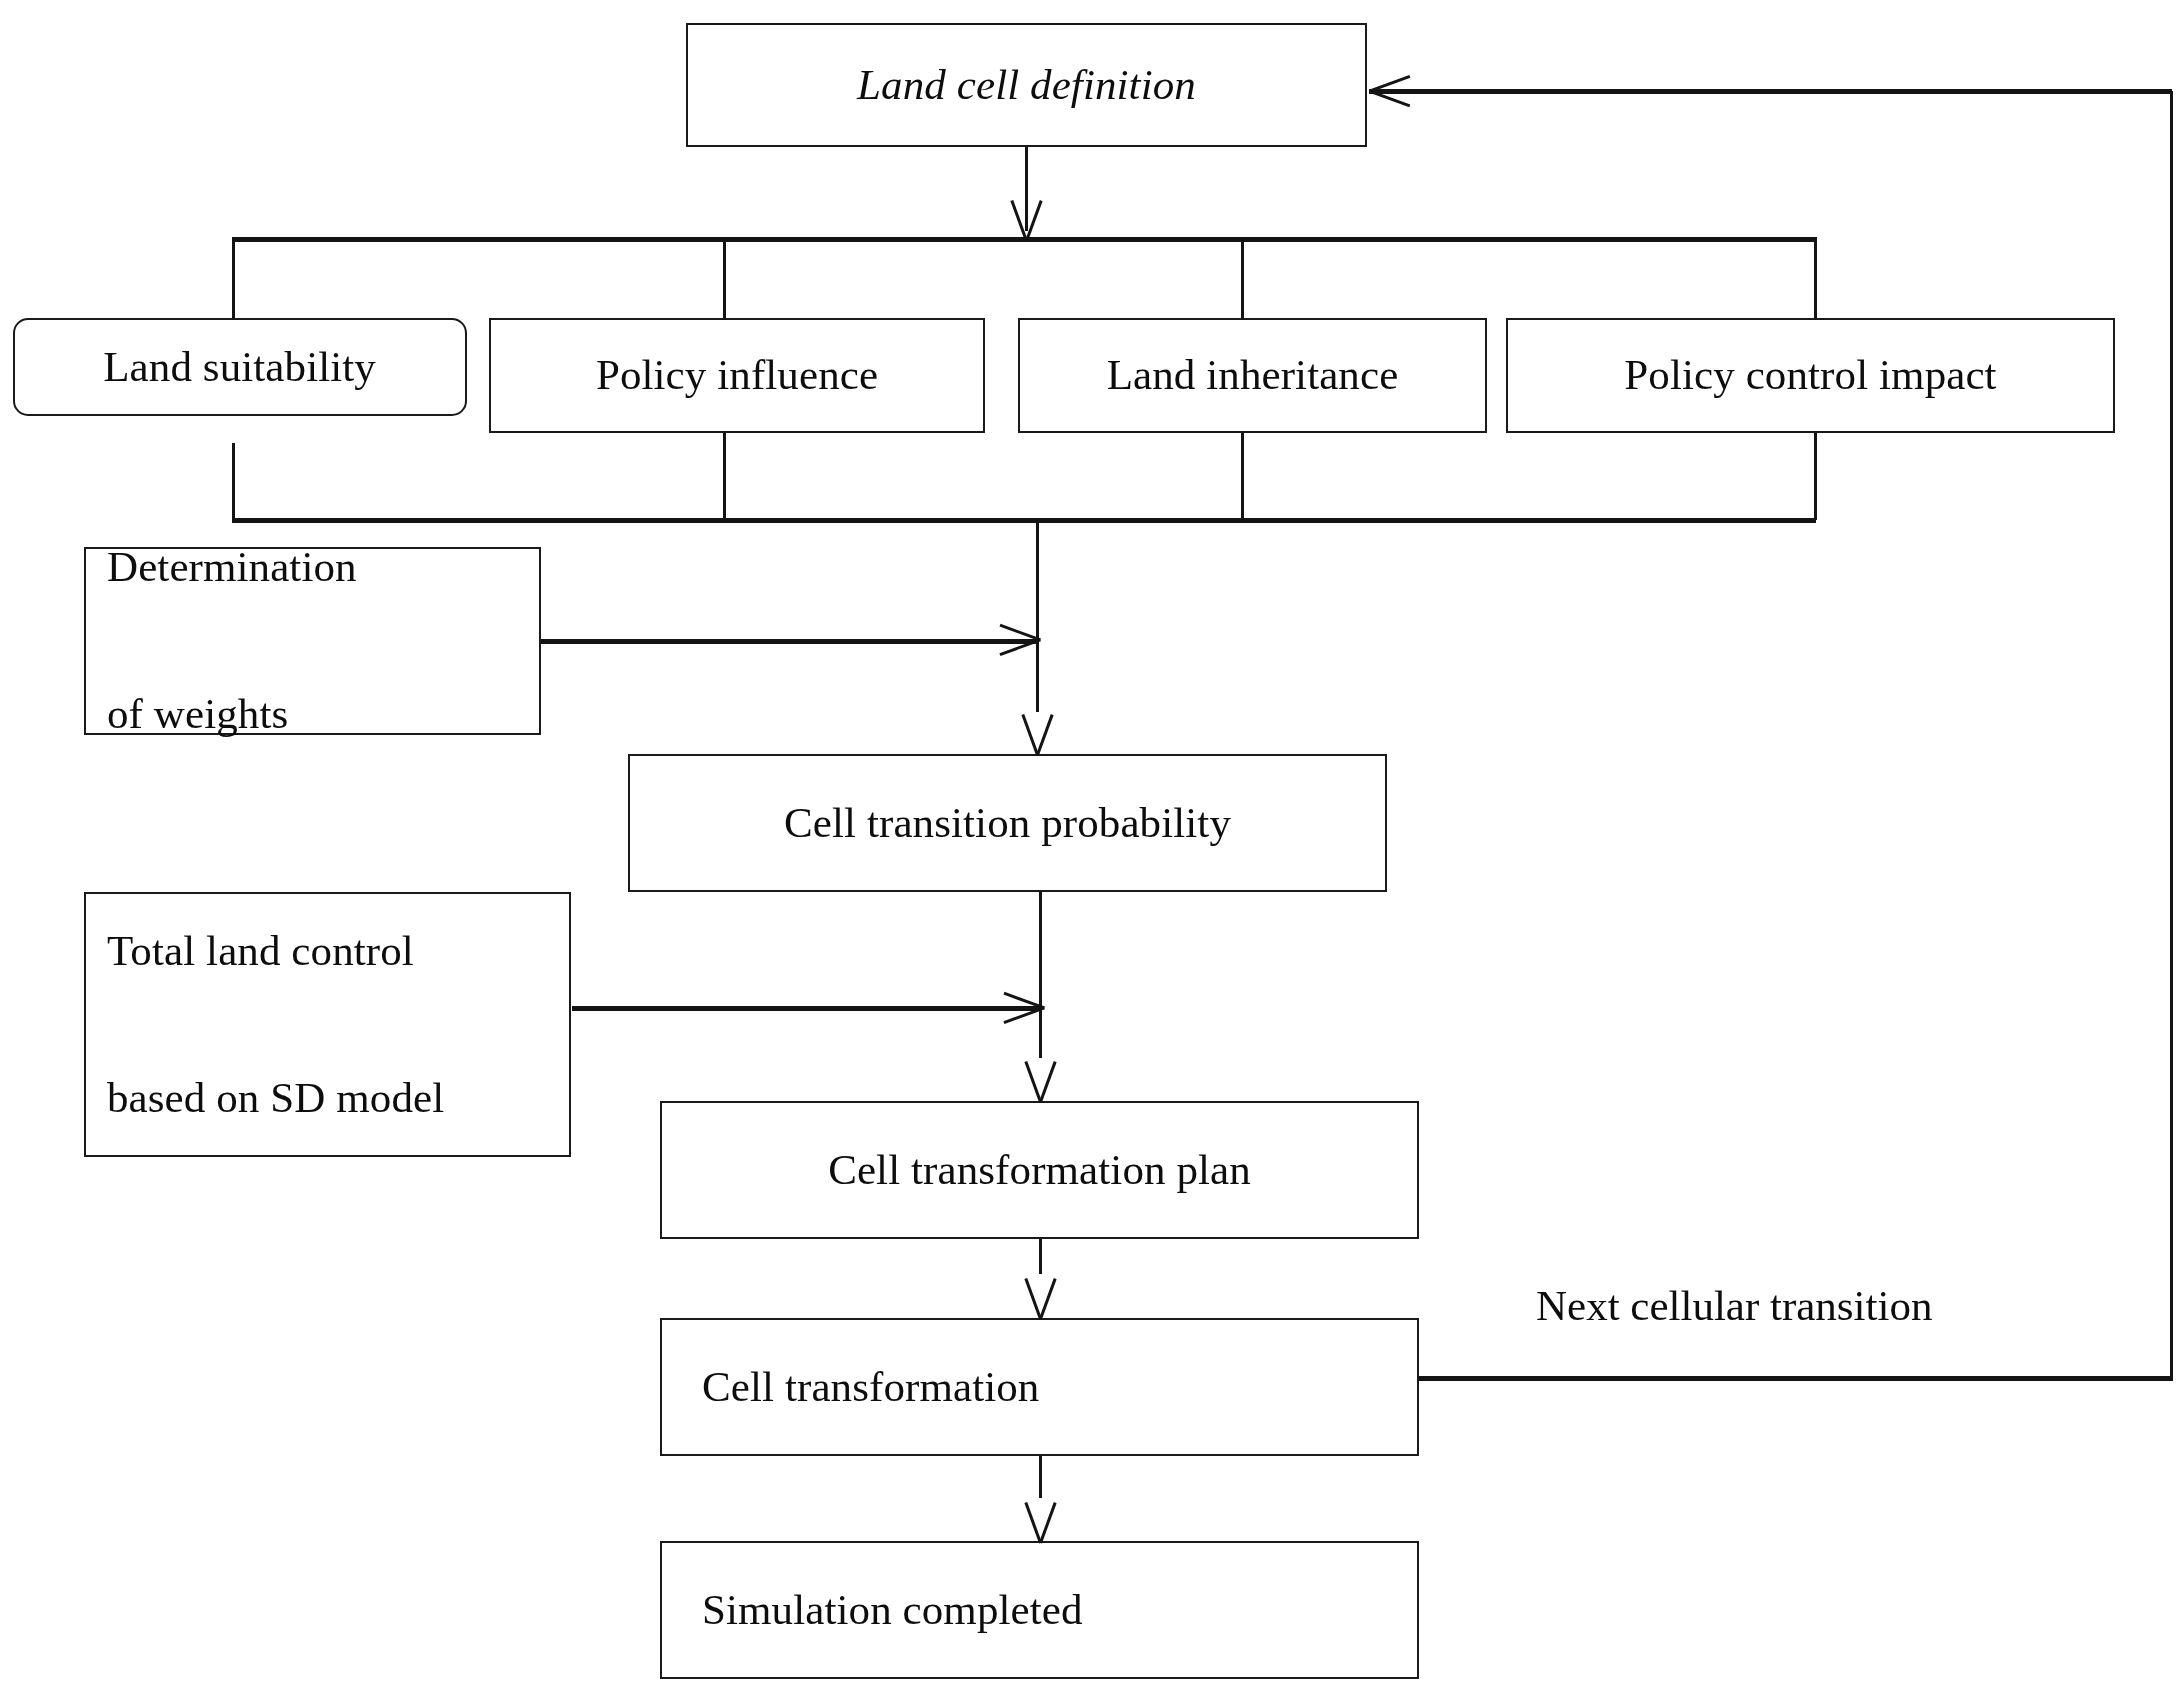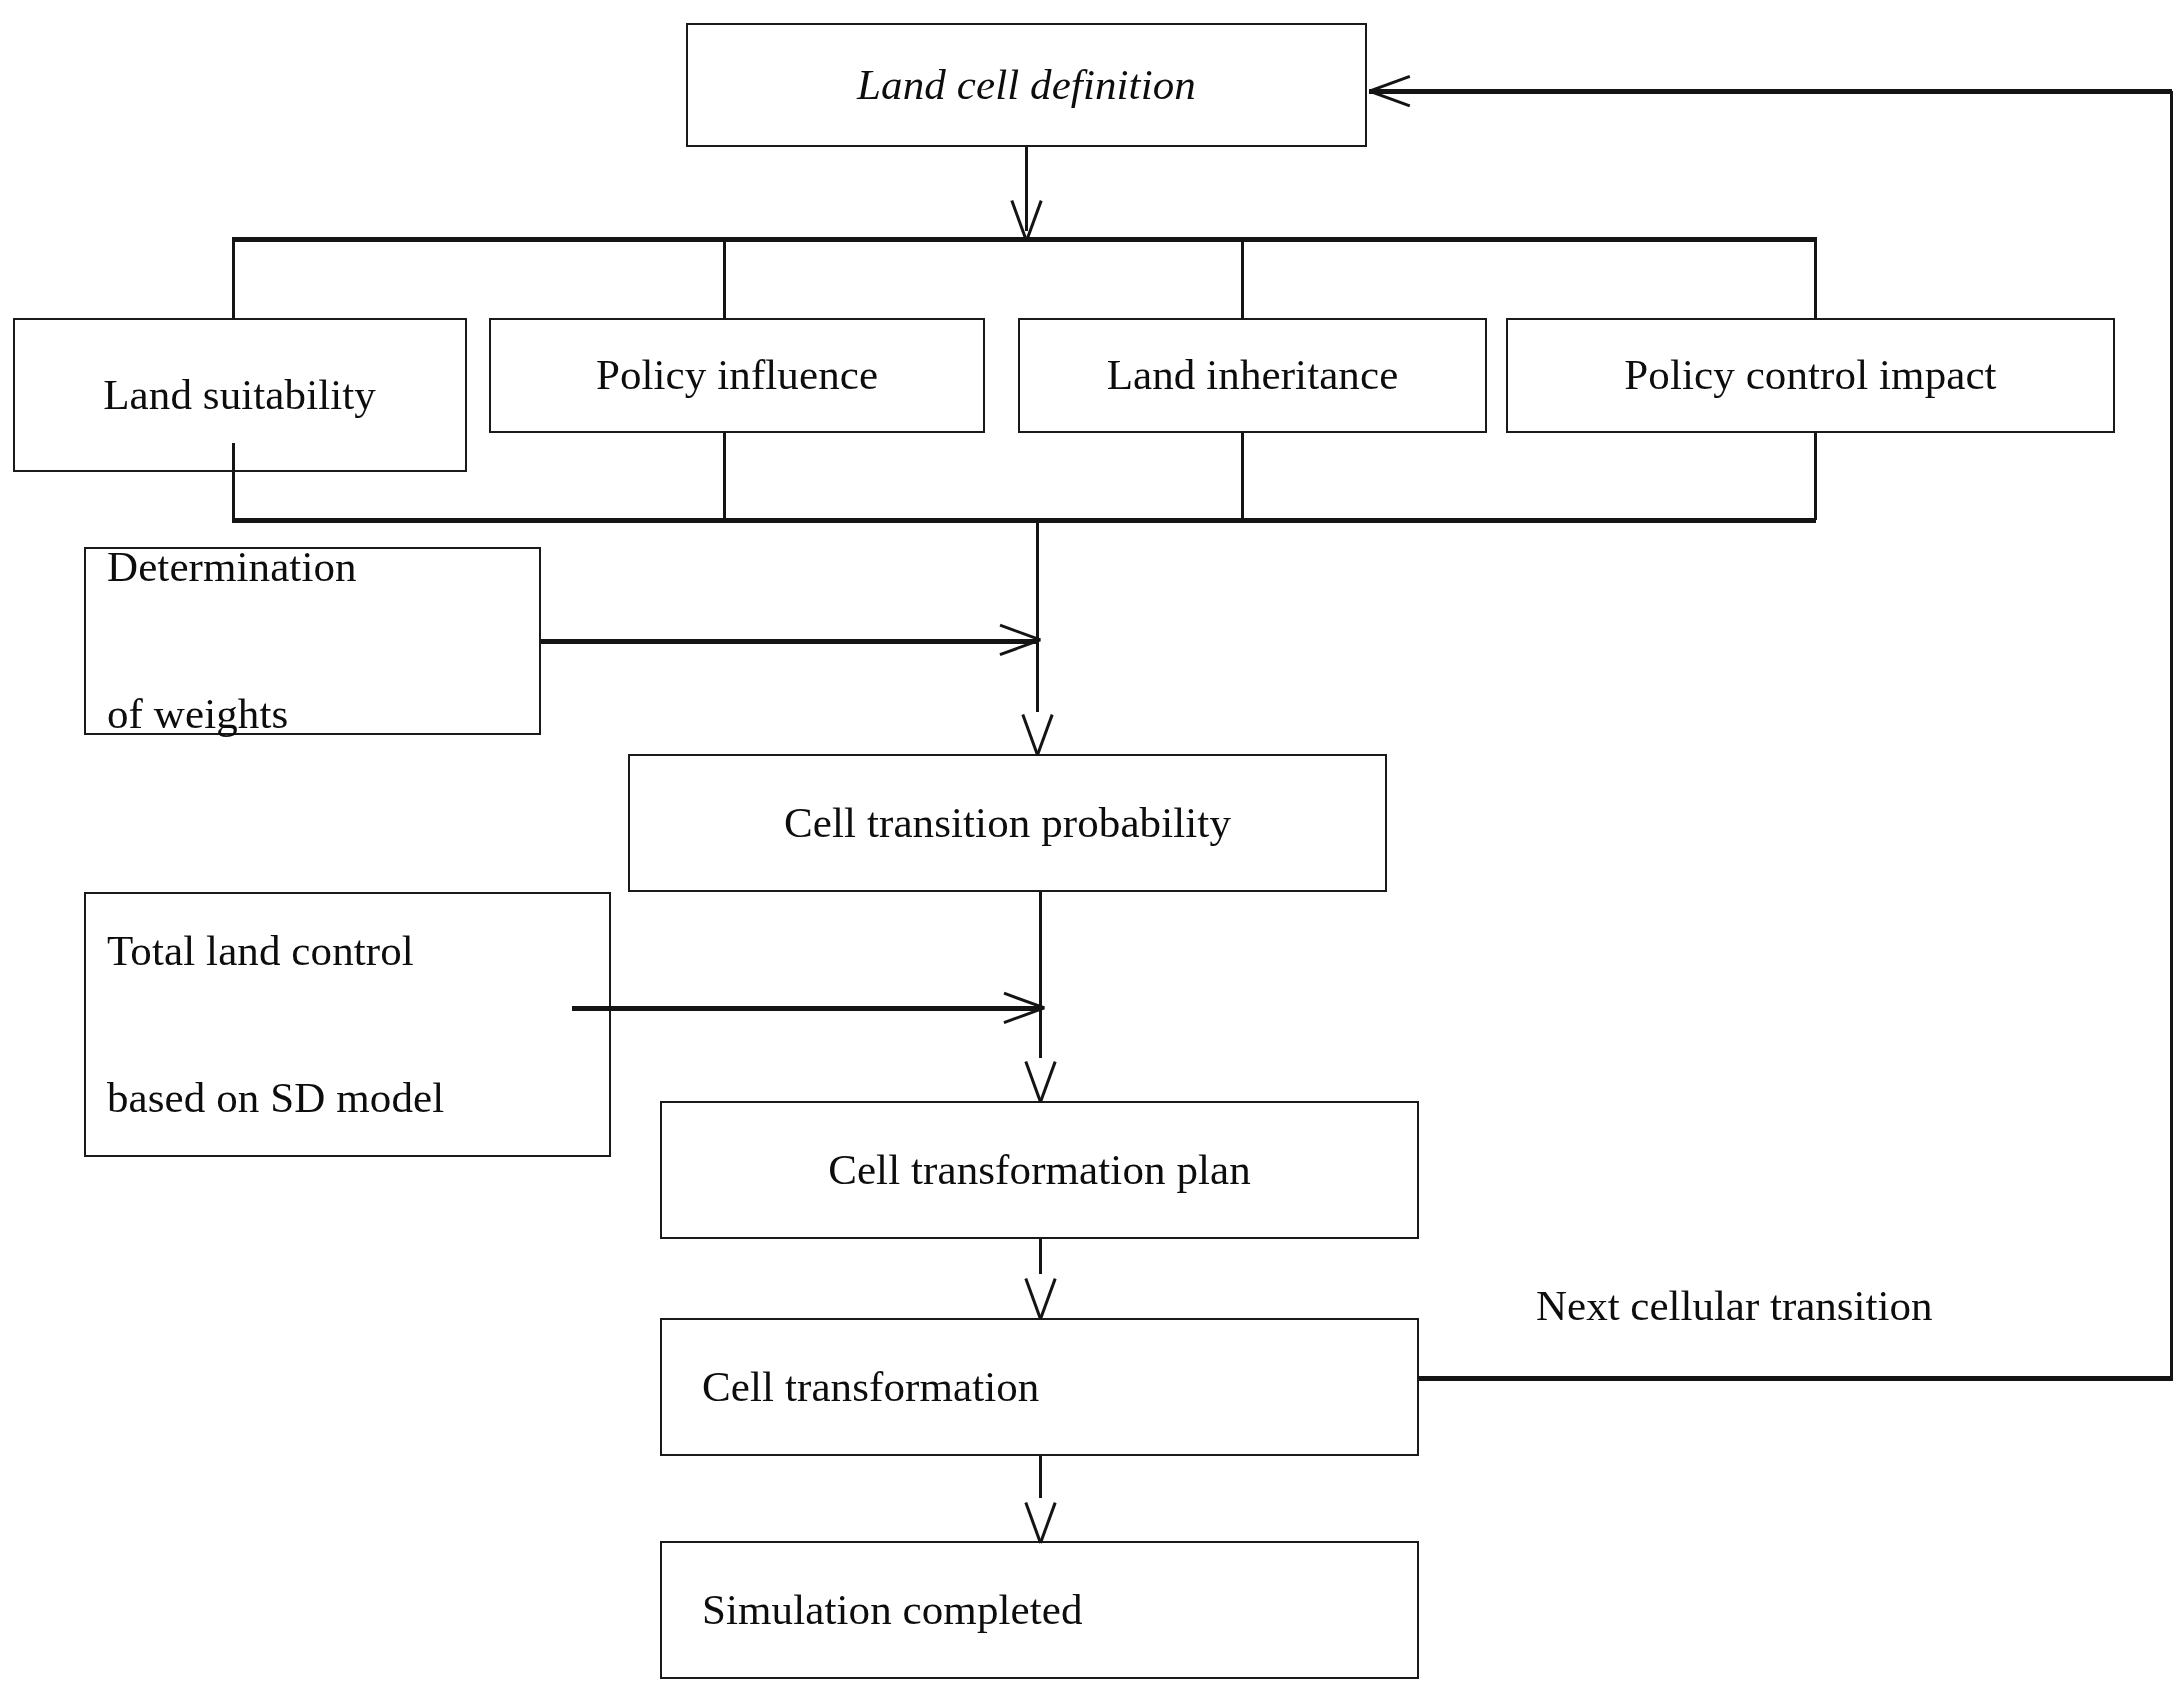--- a/index.html
+++ b/index.html
@@ -91,21 +91,21 @@
 </style>
 </head>
 <body>
 
 <div id="canvas">
 
   <div class="node center" style="left:686px; top:23px; width:681px; height:124px;font-style:italic;">
     <span class="lbl">Land cell definition</span>
   </div>
 
-  <div class="node center" style="left:12.6px; top:318px; width:454px; height:154px;">
+  <div class="node center" style="left:12.6px; top:318px; width:454px; height:98px;border-radius:15px;">
     <span class="lbl">Land suitability</span>
   </div>
 
   <div class="node center" style="left:489px; top:318px; width:496px; height:115px;">
     <span class="lbl">Policy influence</span>
   </div>
 
   <div class="node center" style="left:1018px; top:318px; width:469px; height:115px;">
     <span class="lbl">Land inheritance</span>
   </div>
@@ -118,21 +118,21 @@
     <span class="lbl">
       <span class="l1">Determination</span>
       <span class="l2">of weights</span>
     </span>
   </div>
 
   <div class="node center" style="left:628px; top:754px; width:759px; height:138px;">
     <span class="lbl">Cell transition probability</span>
   </div>
 
-  <div class="node twoline" style="left:84px; top:892px; width:527px; height:265px;">
+  <div class="node twoline" style="left:84px; top:892px; width:487px; height:265px;">
     <span class="lbl">
       <span class="l1">Total land control</span>
       <span class="l2">based on SD model</span>
     </span>
   </div>
 
   <div class="node center" style="left:660px; top:1101px; width:759px; height:138px;">
     <span class="lbl">Cell transformation plan</span>
   </div>
 

